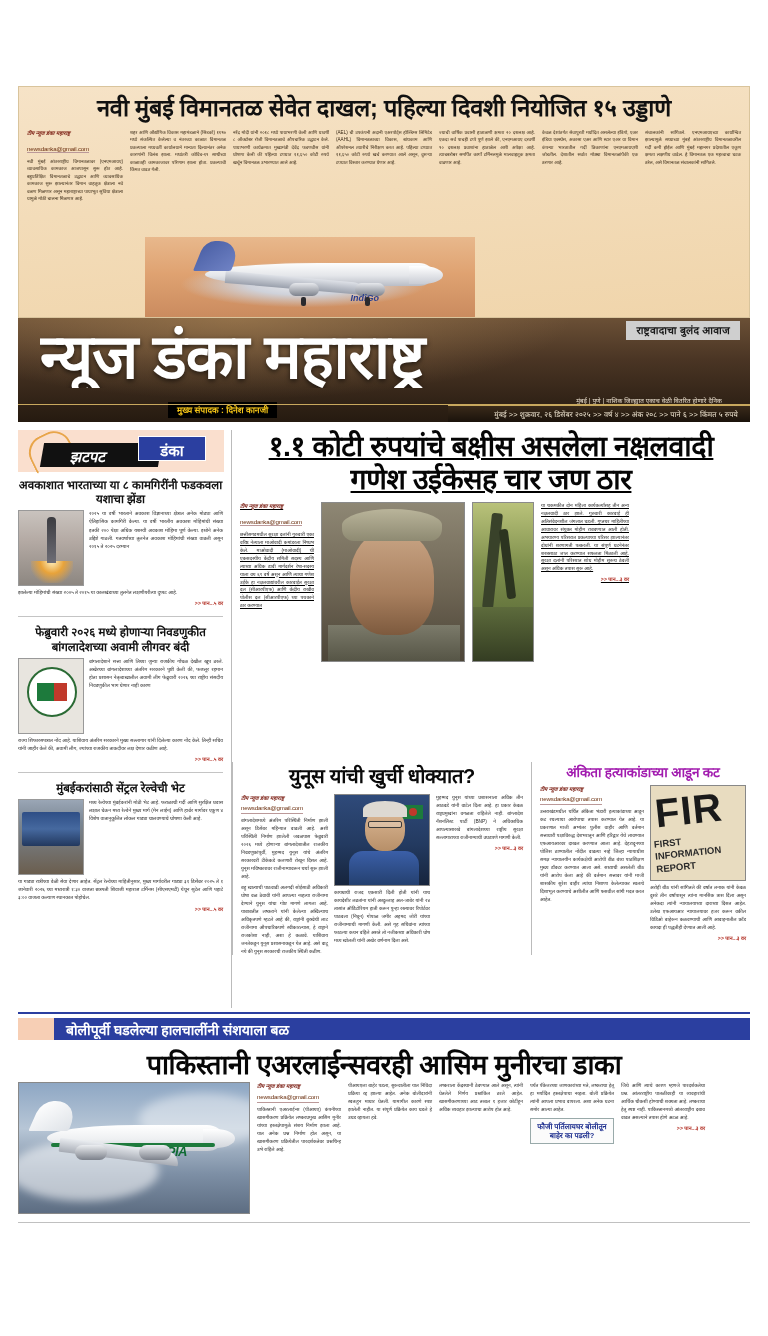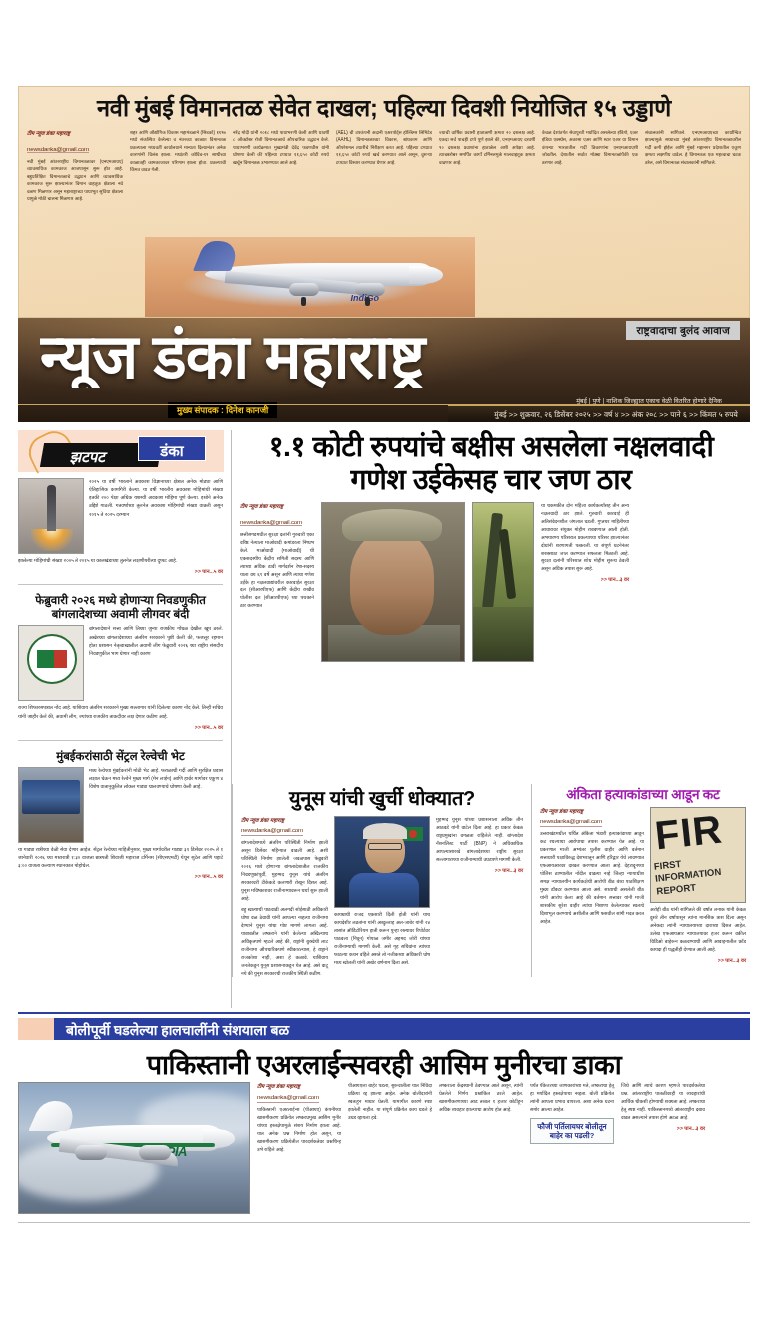--- a/index.html
+++ b/index.html
@@ -91,21 +91,21 @@
     background:linear-gradient(180deg,#3a2a1a,#1a120b);
     border-top:1.4px solid #c8a85e;
     color:#f0e6d2; font-size:7.4px; display:flex; align-items:center; justify-content:flex-end;
     padding-right:12px; letter-spacing:.1px;
   }
   .mast-rule { position:absolute; left:0; right:0; bottom:17px; height:1.4px; background:#c8a85e; }
 
   
   .main-area { position:absolute; left:18px; top:430px; width:732px; height:578px; display:flex; gap:0; }
   .col-left { width:214px; padding-right:8px; border-right:1px solid #bbb; }
-  .col-mid  { flex:1; padding:0 8px; }
+  .col-mid  { flex:1; padding:0 8px;text-decoration:underline; }
 
   
   .zd-logo { position:relative; width:206px; height:42px; background:#fadfce; margin-bottom:6px; }
   .zd-black {
     position:absolute; left:24px; top:13px; width:118px; height:24px;
     background:#111; transform:skewX(-10deg);
   }
   .zd-black span {
     position:absolute; left:28px; top:3px; color:#fff; font-size:15px; font-weight:bold;
     transform:skewX(10deg); font-style:italic;
@@ -167,21 +167,21 @@
   .photo-gun {
     width:62px; height:160px; border:1px solid #8a8a8a; position:relative; overflow:hidden;
     background:linear-gradient(180deg,#b9c27a 0%,#7e8f4c 40%,#4a5a2e 100%);
   }
   .pg-bar { position:absolute; left:14px; top:10px; width:11px; height:96px; background:#39422a; border-radius:3px; transform:rotate(6deg); }
   .pg-bar2 { position:absolute; left:30px; top:26px; width:9px; height:70px; background:#2c3420; border-radius:3px; transform:rotate(-7deg); }
   .pg-soldier { position:absolute; left:0; bottom:0; width:62px; height:54px; background:linear-gradient(180deg,#5d6b3c,#343d22); }
   .right-narrow { width:88px; }
 
   
-  .sec-row { position:absolute; left:18px; top:784px; width:732px; display:flex; }
+  .sec-row { position:absolute; left:18px; top:762px; width:732px; display:flex; }
   .sec-left { width:214px; }
   .sec-mid { width:300px; padding:0 8px; border-right:1px solid #bbb; border-left:1px solid #bbb; }
   .sec-right { width:214px; padding-left:8px; }
   .sec-head { font-size:20px; font-weight:bold; text-align:center; color:#090909; letter-spacing:-.3px; margin-bottom:5px; }
   .sec-head-sm { font-size:13.6px; font-weight:bold; text-align:center; color:#a21caf; letter-spacing:-.2px; margin-bottom:4px; }
   .sec-cols { display:flex; gap:6px; }
   .sec-col { flex:1; font-size:4.8px; line-height:1.66; color:#2b2b2b; text-align:justify; }
   .photo-yunus { width:96px; height:92px; border:1px solid #888; position:relative; overflow:hidden;
     background:linear-gradient(180deg,#2f4a7a 0%,#233a60 55%,#16243c 100%); }
   .py-head { position:absolute; left:30px; top:10px; width:40px; height:46px; border-radius:50% 50% 44% 44%;
@@ -300,20 +300,21 @@
         <div class="zd-clip"></div>
         <div class="zd-black">
           <span>झटपट</span>
         </div>
         <div class="zd-blue">
           <span>डंका</span>
         </div>
       </div>
 
       <div class="side-story">
+        <div class="side-head">अवकाशात भारताच्या या ८ कामगिरींनी फडकवला यशाचा झेंडा</div>
         <div class="side-body">
           <div class="side-thumb thumb-rocket"></div>
           <div class="side-text">२०२५ या वर्षी भारताने अवकाश विज्ञानाच्या क्षेत्रात अनेक मोठ्या आणि ऐतिहासिक कामगिरी केल्या. या वर्षी भारतीय अवकाश मोहिमांची संख्या इतकी २०० पेक्षा अधिक यशस्वी अवकाश मोहिमा पूर्ण केल्या. इस्रोने अनेक उद्दिष्टे गाठली. गतवर्षाच्या तुलनेत अवकाश मोहिमांची संख्या वाढली असून २०१५ ते २०२५ दरम्यान</div>
         </div>
         <div class="side-text-full">झालेल्या मोहिमांची संख्या २००५ ते २०१५ या कालखंडाच्या तुलनेत लक्षणीयरीत्या दुप्पट आहे.</div>
         <div class="jump">&gt;&gt; पान...५ वर</div>
       </div>
       <div class="side-rule"></div>
 
       <div class="side-story">

